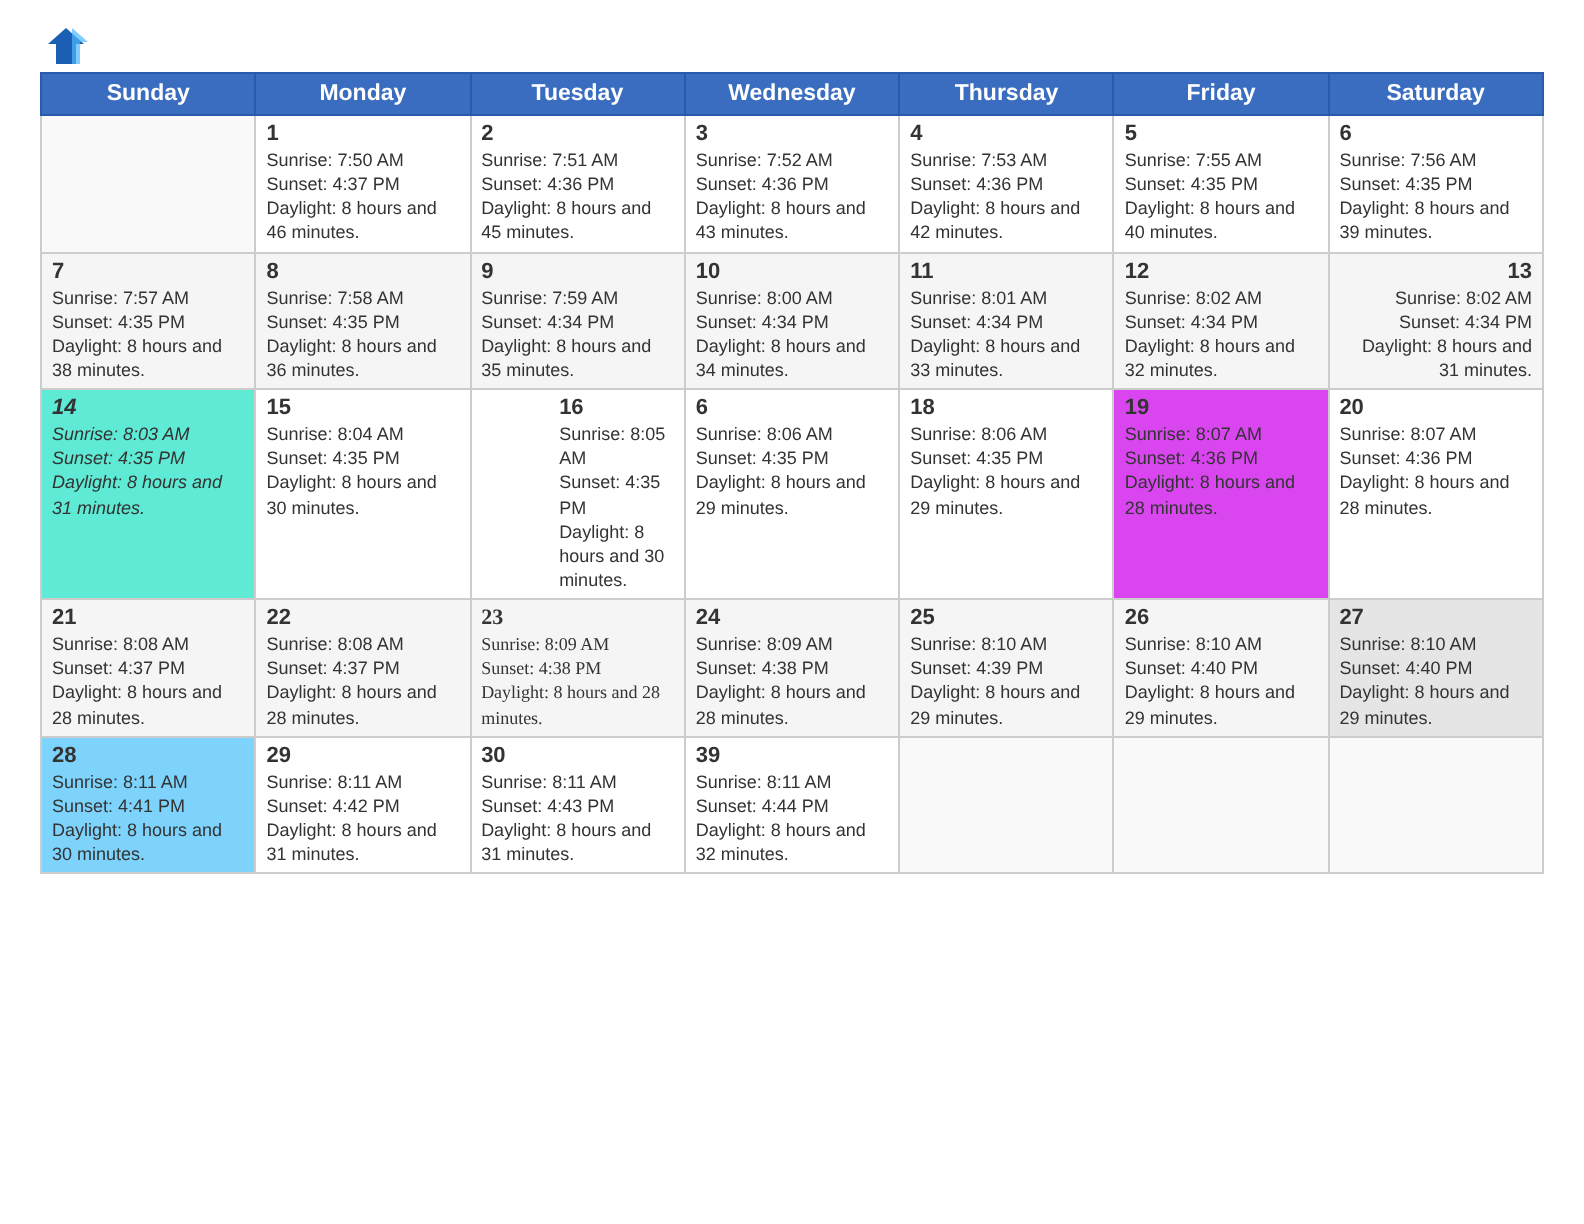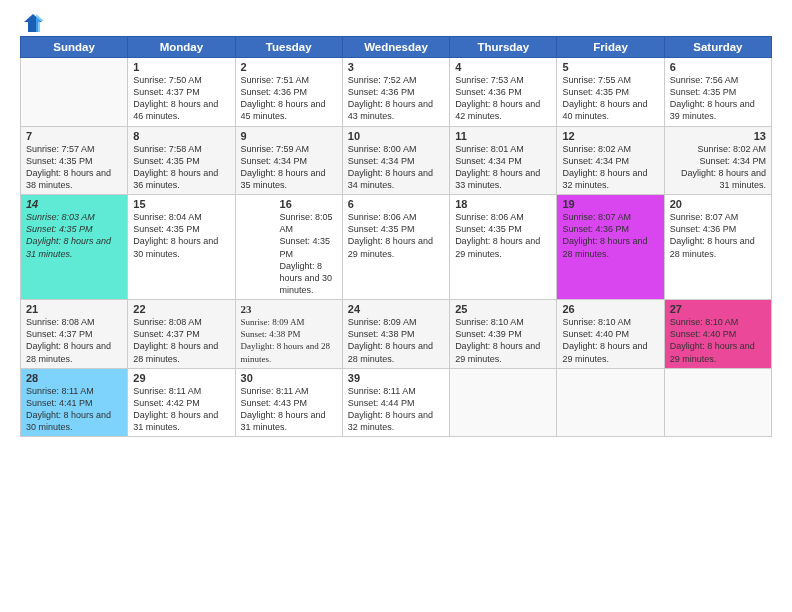--- a/index.html
+++ b/index.html
@@ -232,21 +232,21 @@
         <span class="day-info">Sunrise: 8:09 AM<br>Sunset: 4:38 PM<br>Daylight: 8 hours and 28 minutes.</span>
       </td>
           <td style="background-color: rgb(245, 245, 245);">
         <span class="day-num">25</span>
         <span class="day-info">Sunrise: 8:10 AM<br>Sunset: 4:39 PM<br>Daylight: 8 hours and 29 minutes.</span>
       </td>
           <td style="background-color: rgb(245, 245, 245);">
         <span class="day-num">26</span>
         <span class="day-info">Sunrise: 8:10 AM<br>Sunset: 4:40 PM<br>Daylight: 8 hours and 29 minutes.</span>
       </td>
-          <td style="background-color: #ec4899;">
+          <td style="background-color: #e5e5e5;">
         <span class="day-num">27</span>
         <span class="day-info">Sunrise: 8:10 AM<br>Sunset: 4:40 PM<br>Daylight: 8 hours and 29 minutes.</span>
       </td>
         </tr>
         <tr>
           <td style="background-color: #7dd3fc; margin-left: 20px;">
         <span class="day-num">28</span>
         <span class="day-info">Sunrise: 8:11 AM<br>Sunset: 4:41 PM<br>Daylight: 8 hours and 30 minutes.</span>
       </td>
           <td style="background-color: rgb(255, 255, 255);">

